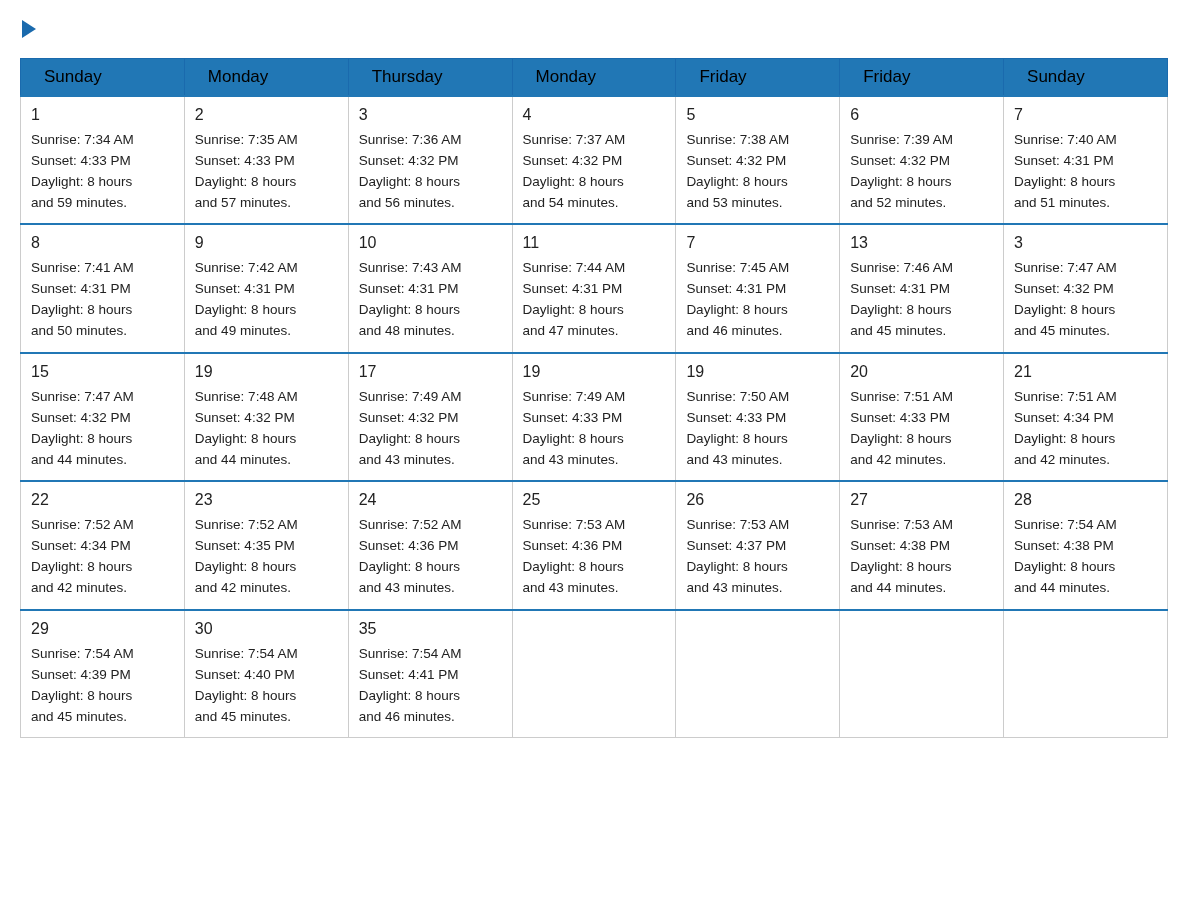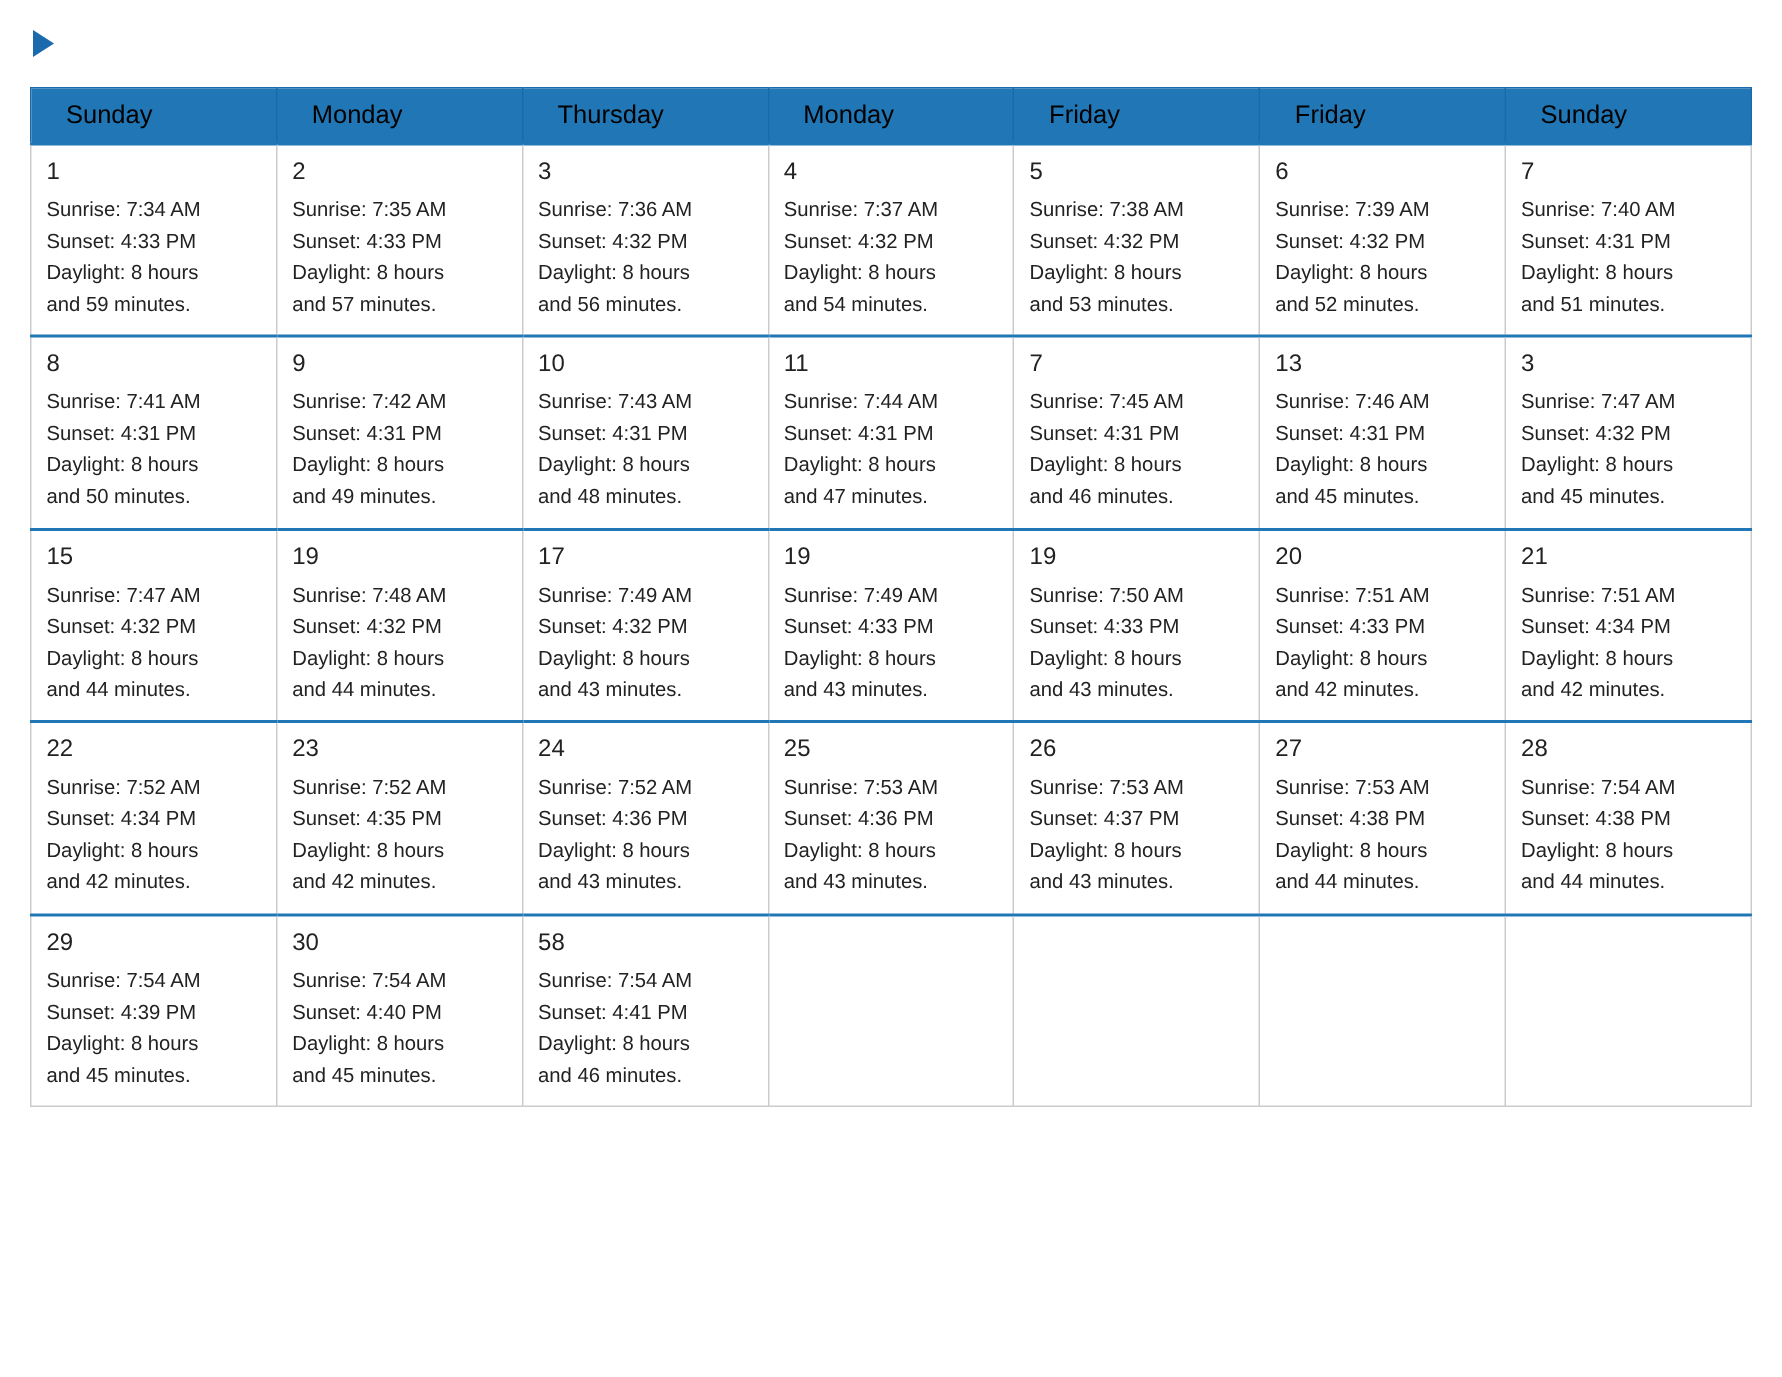--- a/index.html
+++ b/index.html
@@ -168,20 +168,20 @@
         <td><span class="day-number">23</span><span>Sunrise: 7:52 AM<br>Sunset: 4:35 PM<br>Daylight: 8 hours<br>and 42 minutes.</span></td>
         <td><span class="day-number">24</span><span>Sunrise: 7:52 AM<br>Sunset: 4:36 PM<br>Daylight: 8 hours<br>and 43 minutes.</span></td>
         <td><span class="day-number">25</span><span>Sunrise: 7:53 AM<br>Sunset: 4:36 PM<br>Daylight: 8 hours<br>and 43 minutes.</span></td>
         <td><span class="day-number">26</span><span>Sunrise: 7:53 AM<br>Sunset: 4:37 PM<br>Daylight: 8 hours<br>and 43 minutes.</span></td>
         <td><span class="day-number">27</span><span>Sunrise: 7:53 AM<br>Sunset: 4:38 PM<br>Daylight: 8 hours<br>and 44 minutes.</span></td>
         <td><span class="day-number">28</span><span>Sunrise: 7:54 AM<br>Sunset: 4:38 PM<br>Daylight: 8 hours<br>and 44 minutes.</span></td>
       </tr>
       <tr class="week-row">
         <td><span class="day-number">29</span><span>Sunrise: 7:54 AM<br>Sunset: 4:39 PM<br>Daylight: 8 hours<br>and 45 minutes.</span></td>
         <td><span class="day-number">30</span><span>Sunrise: 7:54 AM<br>Sunset: 4:40 PM<br>Daylight: 8 hours<br>and 45 minutes.</span></td>
-        <td><span class="day-number">58</span><span>Sunrise: 7:54 AM<br>Sunset: 4:41 PM<br>Daylight: 8 hours<br>and 46 minutes.</span></td>
+        <td><span class="day-number">35</span><span>Sunrise: 7:54 AM<br>Sunset: 4:41 PM<br>Daylight: 8 hours<br>and 46 minutes.</span></td>
         <td class="empty"></td>
         <td class="empty"></td>
         <td class="empty"></td>
         <td class="empty"></td>
       </tr>
     </tbody>
 </table>
 
 </body></html>

